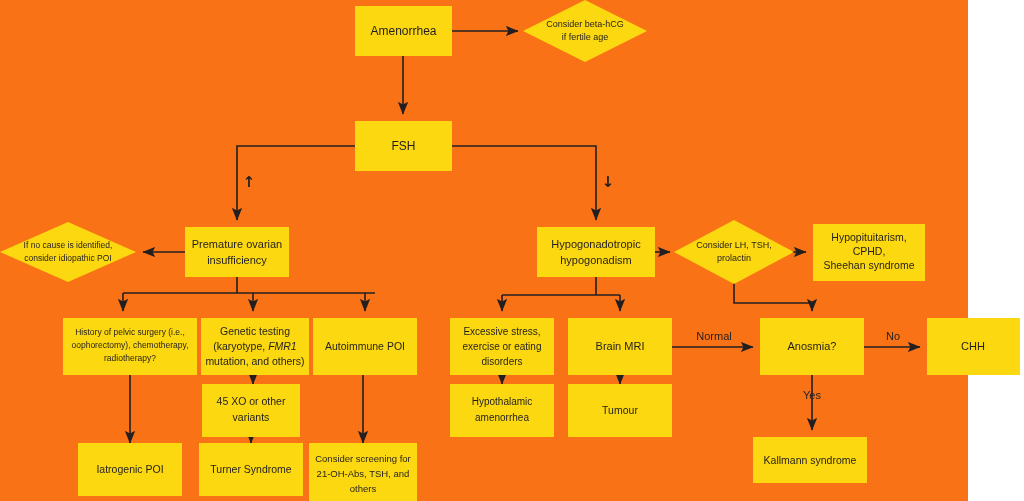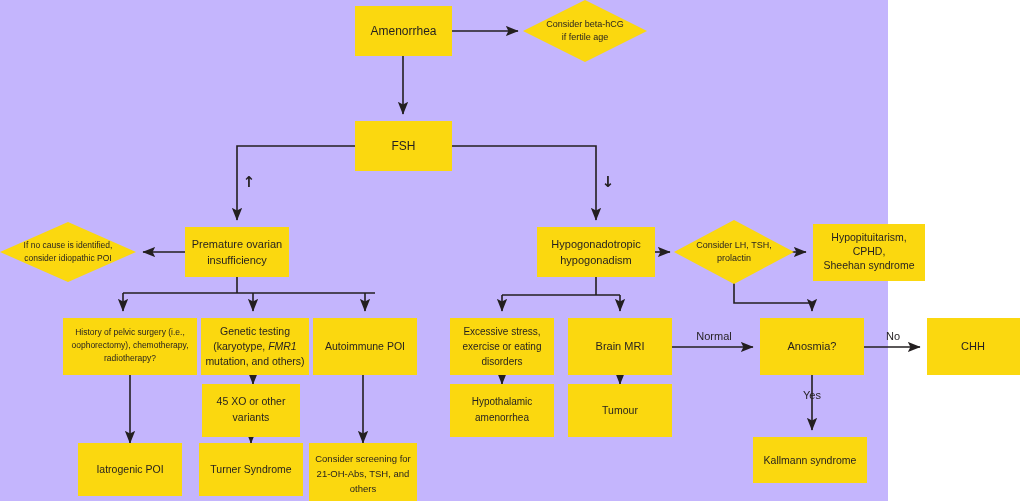--- a/index.html
+++ b/index.html
@@ -8,23 +8,23 @@
     background: #ffffff;
   }
   body {
     width: 1024px;
     height: 501px;
     font-family: "Liberation Sans", sans-serif;
     overflow: hidden;
   }
   #chart-root {
     position: relative;
-    width: 888px;
+    width: 968px;
     height: 501px;
-    background: #c4b5fd;
+    background: #f97316;
   }
   svg.flow {
     display: block;
     width: 1024px;
     height: 501px;
   }
   .node-text {
     font-family: "Liberation Sans", sans-serif;
     fill: #231f20;
     text-anchor: middle;

